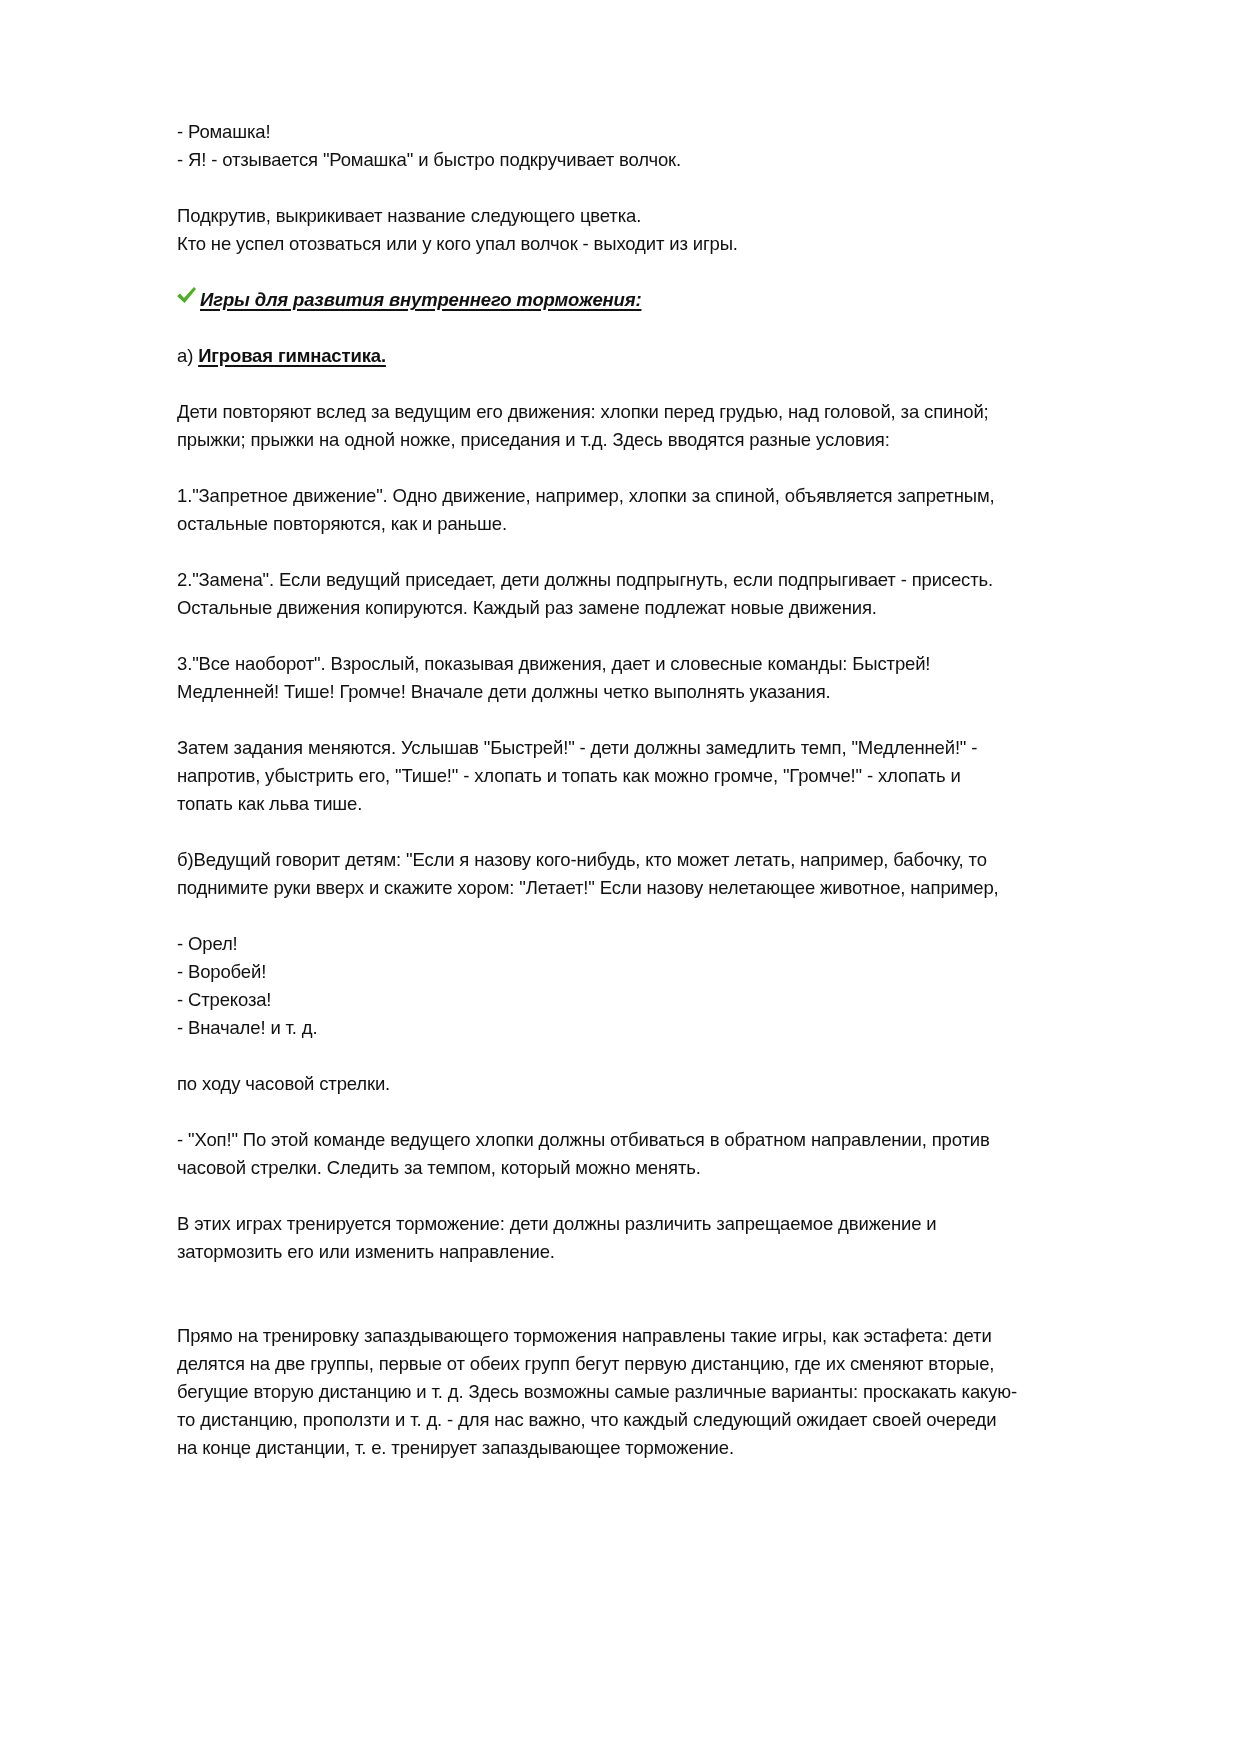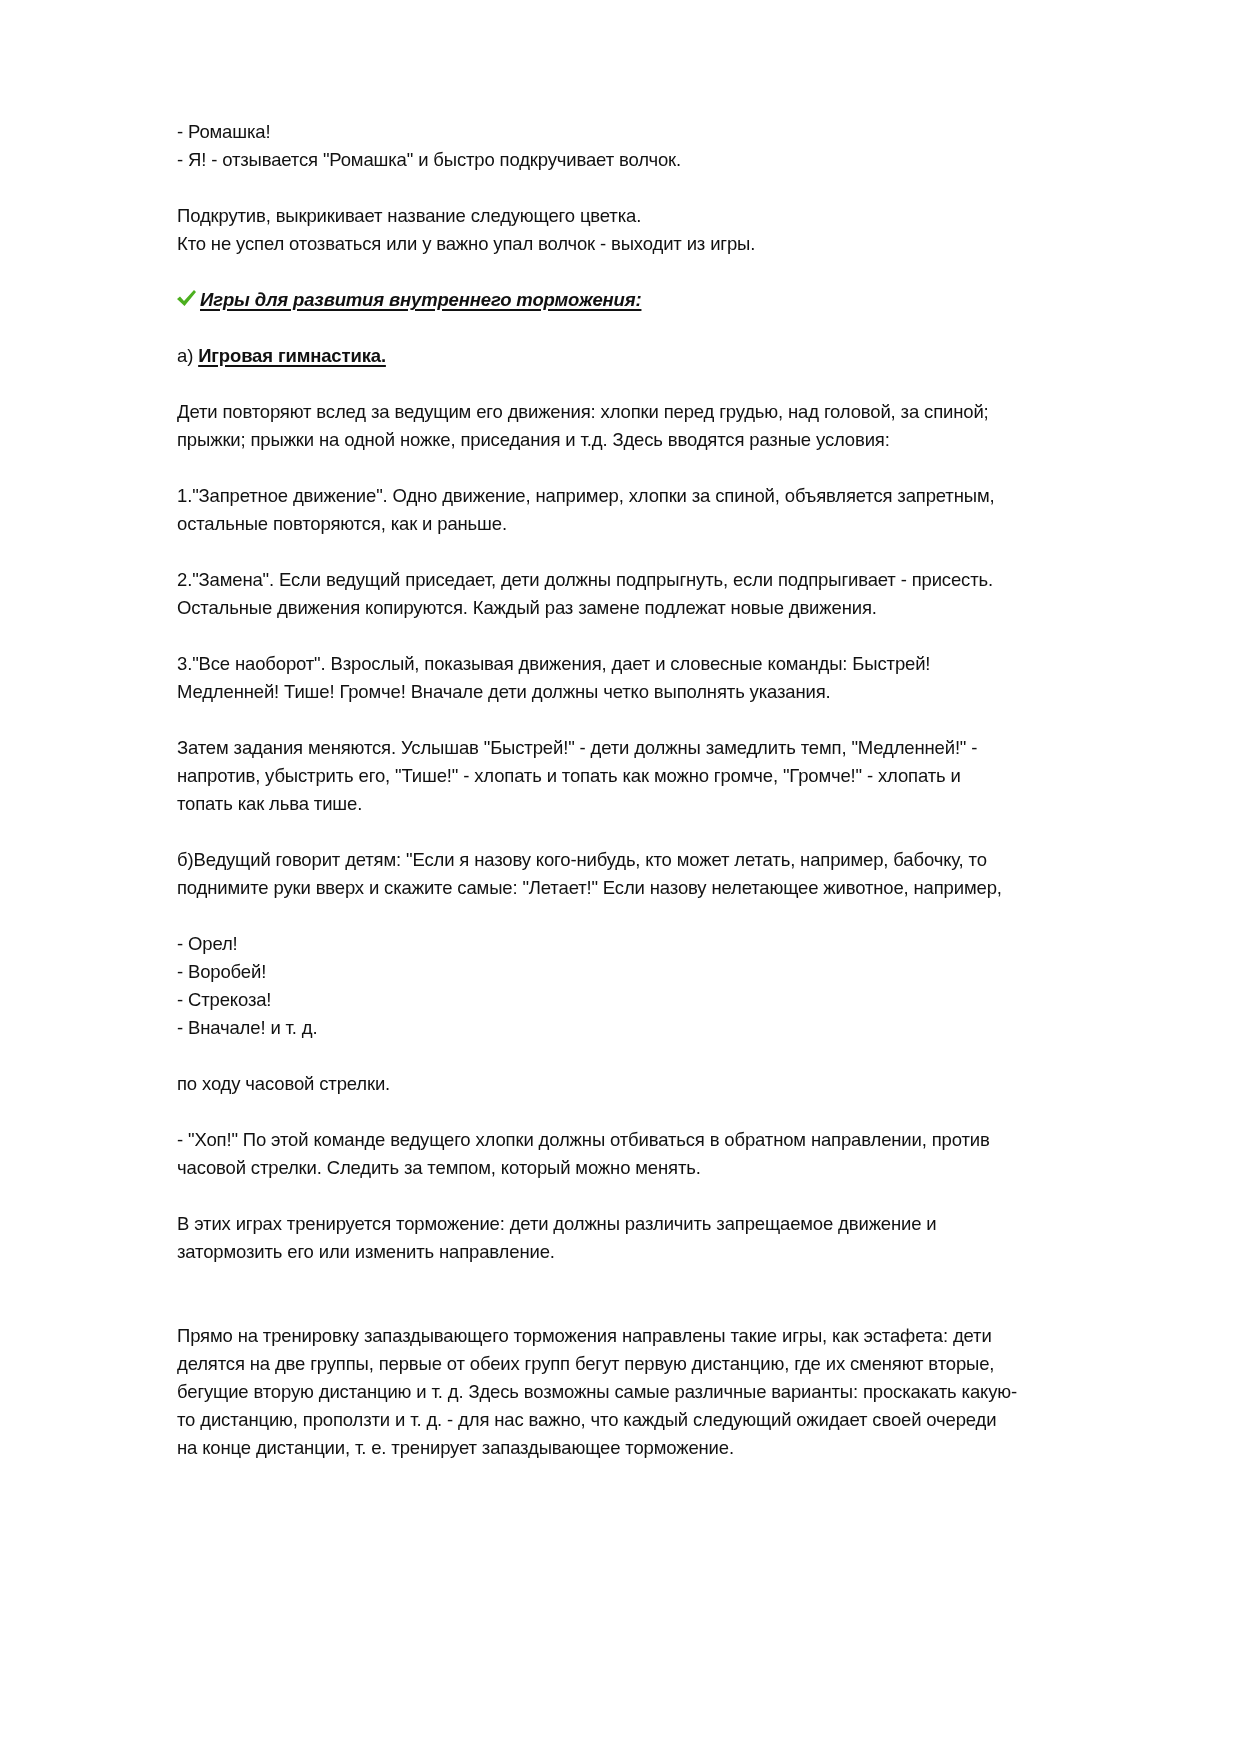--- a/index.html
+++ b/index.html
@@ -36,21 +36,21 @@
       display: block;
       white-space: nowrap;
       height: 28px;
     }
     .gap {
       display: block;
       height: 28px;
     }
     .heading-row {
       display: flex;
-      align-items: center;
+      align-items: flex-start;
       height: 28px;
       white-space: nowrap;
     }
     .check-icon {
       display: inline-block;
       width: 22px;
       height: 22px;
       margin-right: 3px;
       margin-left: -2px;
       position: relative;
@@ -80,21 +80,21 @@
   <div class="content">
 
     <div>
       <span class="line">- Ромашка!</span>
       <span class="line">- Я! - отзывается "Ромашка" и быстро подкручивает волчок.</span>
     </div>
     <span class="gap"></span>
 
     <div>
       <span class="line">Подкрутив, выкрикивает название следующего цветка.</span>
-      <span class="line">Кто не успел отозваться или у важно упал волчок - выходит из игры.</span>
+      <span class="line">Кто не успел отозваться или у кого упал волчок - выходит из игры.</span>
     </div>
     <span class="gap"></span>
 
     <div class="heading-row">
       <span class="check-icon">
         <svg width="22" height="22" viewBox="0 0 22 22">
           <path d="M2 12 L5 9.5 L9 14 L19 3 L21 5 L9.5 19 Z" fill="#4caf1f"></path>
         </svg>
       </span>
       <span class="heading-text">Игры для развития внутреннего торможения:</span>
@@ -132,21 +132,21 @@
 
     <div>
       <span class="line">Затем задания меняются. Услышав "Быстрей!" - дети должны замедлить темп, "Медленней!" -</span>
       <span class="line">напротив, убыстрить его, "Тише!" - хлопать и топать как можно громче, "Громче!" - хлопать и</span>
       <span class="line">топать как льва тише.</span>
     </div>
     <span class="gap"></span>
 
     <div>
       <span class="line">б)Ведущий говорит детям: "Если я назову кого-нибудь, кто может летать, например, бабочку, то</span>
-      <span class="line">поднимите руки вверх и скажите самые: "Летает!" Если назову нелетающее животное, например,</span>
+      <span class="line">поднимите руки вверх и скажите хором: "Летает!" Если назову нелетающее животное, например,</span>
     </div>
     <span class="gap"></span>
 
     <div>
       <span class="line">- Орел!</span>
       <span class="line">- Воробей!</span>
       <span class="line">- Стрекоза!</span>
       <span class="line">- Вначале! и т. д.</span>
     </div>
     <span class="gap"></span>

